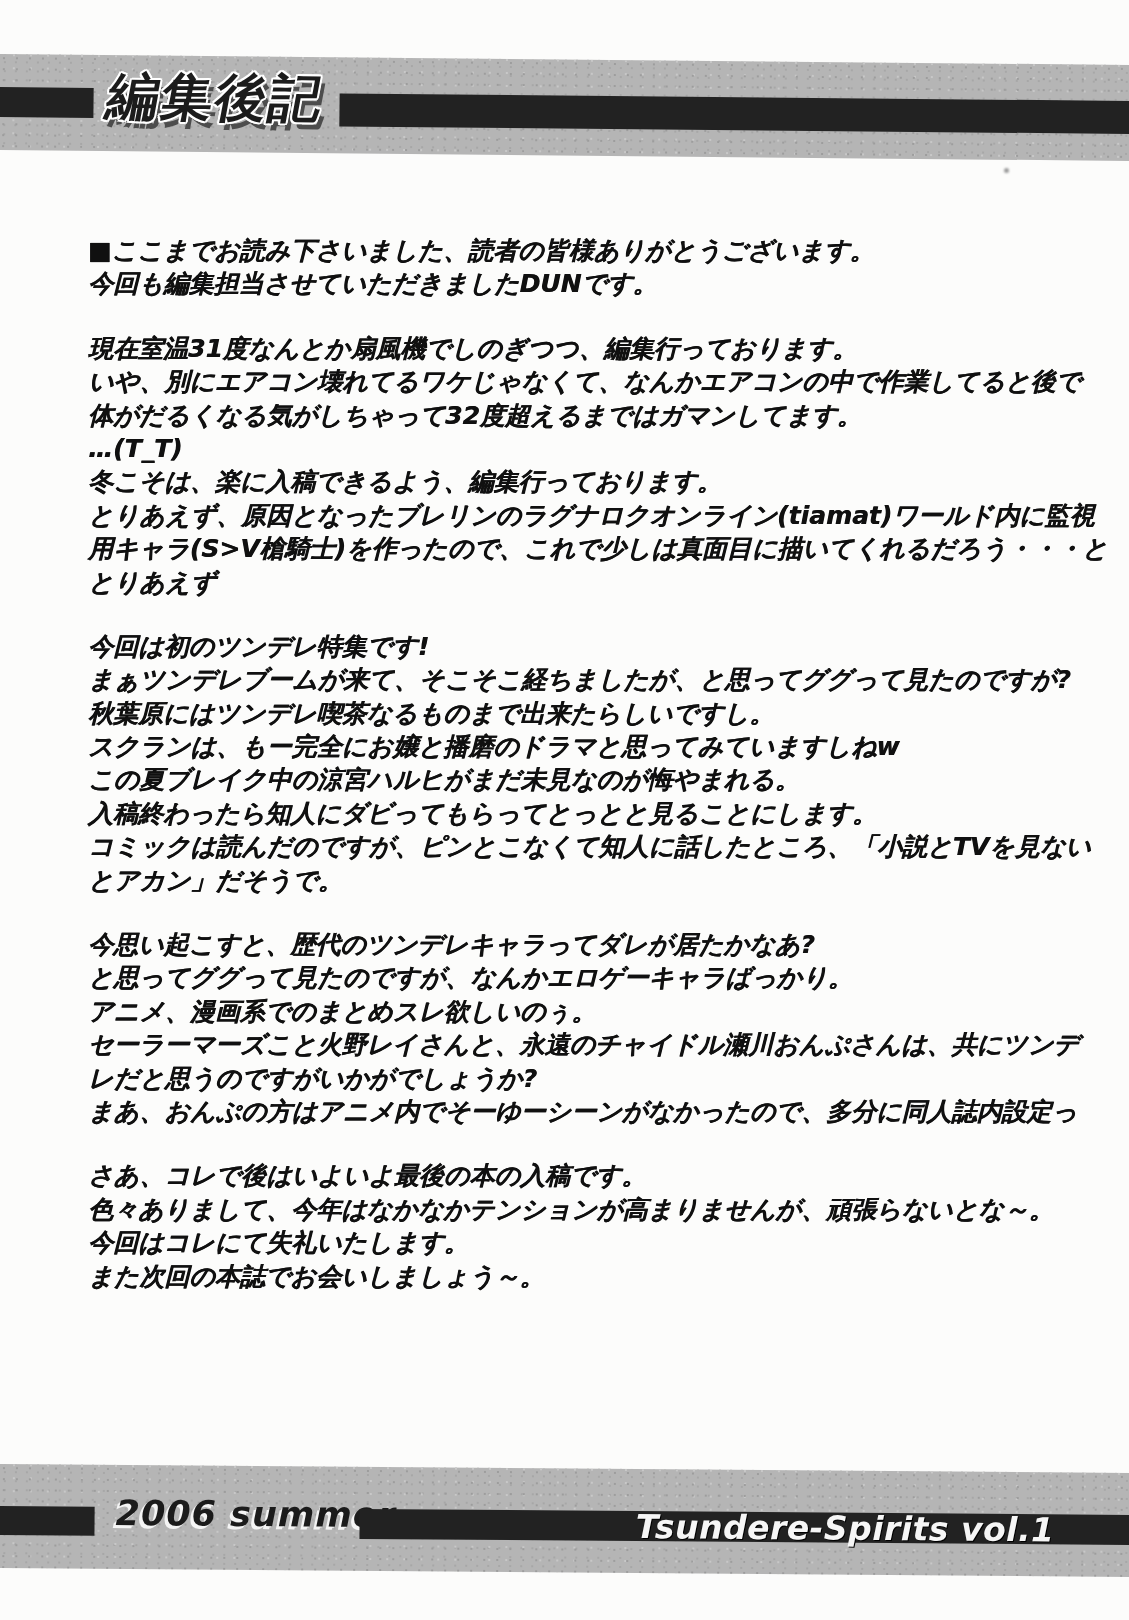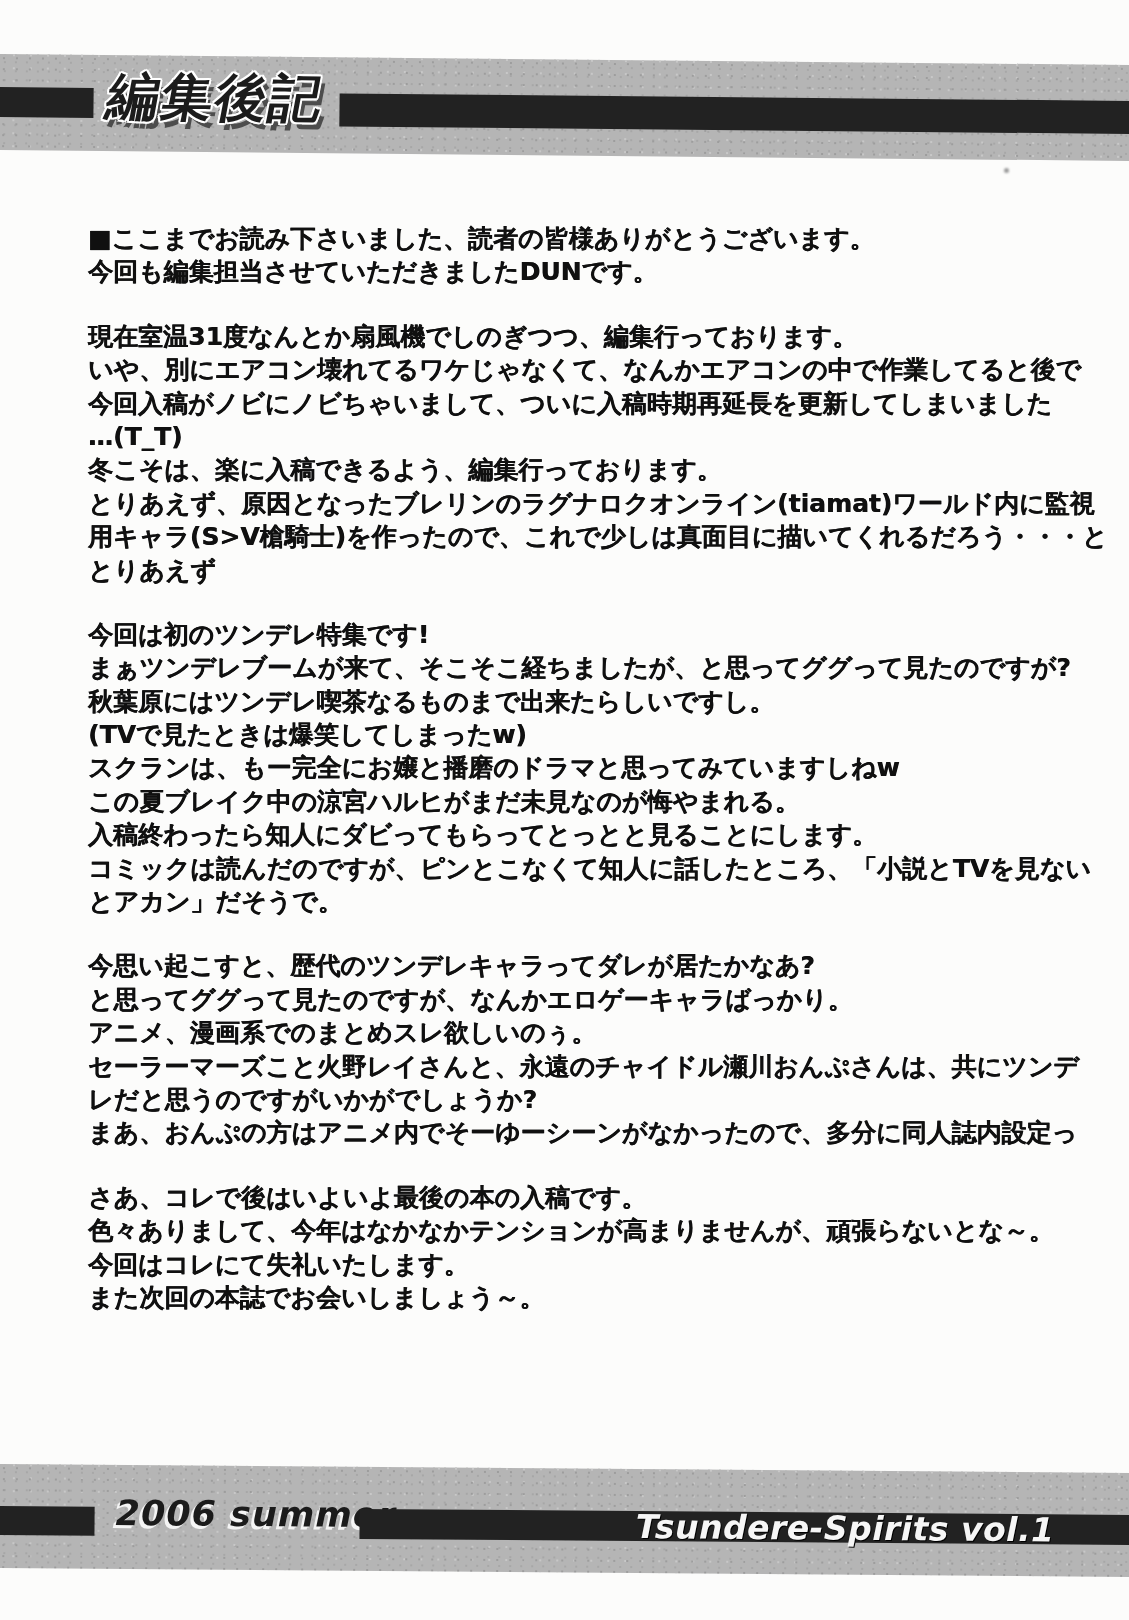--- a/index.html
+++ b/index.html
@@ -45,25 +45,26 @@
     transform:skewX(-10deg);
     text-shadow:
       2px 0 0 #fff,-2px 0 0 #fff,0 2px 0 #fff,0 -2px 0 #fff,
       1.6px 1.6px 0 #fff,-1.6px -1.6px 0 #fff,
       1.6px -1.6px 0 #fff,-1.6px 1.6px 0 #fff,
       6px 7px 0 #4d4d4d;
   }
 
   
   .body-text{
-    position:absolute;left:88px;top:222px;width:1010px;
+    position:absolute;left:88px;top:234px;width:1010px;
     font-size:25px;line-height:33.4px;font-weight:700;
     color:#101010;
     text-shadow:0.5px 0 0 #101010;
     white-space:nowrap;
+    font-style:italic;
   }
   .para{margin:0 0 31px 0;padding:0;}
   .para:last-child{margin-bottom:8px;}
   .line{height:33.4px;}
 
   
   .footer-date{
     position:absolute;left:128px;top:28px;
     font-size:35px;font-weight:bold;font-style:italic;
     color:#1b1b1b;letter-spacing:1px;white-space:nowrap;
@@ -98,33 +99,32 @@
   <div class="body-text">
 
     <div class="para">
       <div class="line">■ここまでお読み下さいました、読者の皆様ありがとうございます。</div>
       <div class="line">今回も編集担当させていただきましたDUNです。</div>
     </div>
 
     <div class="para">
       <div class="line">現在室温31度なんとか扇風機でしのぎつつ、編集行っております。</div>
       <div class="line">いや、別にエアコン壊れてるワケじゃなくて、なんかエアコンの中で作業してると後で</div>
-      <div class="line">今回入稿がノビにノビちゃいまして、ついに入稿時期再延長を更新してしまいました</div>
+      <div class="line">体がだるくなる気がしちゃって32度超えるまではガマンしてます。</div>
       <div class="line">…(T_T)</div>
       <div class="line">冬こそは、楽に入稿できるよう、編集行っております。</div>
       <div class="line">とりあえず、原因となったブレリンのラグナロクオンライン(tiamat)ワールド内に監視</div>
       <div class="line">用キャラ(S&gt;V槍騎士)を作ったので、これで少しは真面目に描いてくれるだろう・・・と</div>
       <div class="line">とりあえず</div>
     </div>
 
     <div class="para">
       <div class="line">今回は初のツンデレ特集です!</div>
       <div class="line">まぁツンデレブームが来て、そこそこ経ちましたが、と思ってググって見たのですが?</div>
       <div class="line">秋葉原にはツンデレ喫茶なるものまで出来たらしいですし。</div>
-      <div class="line">(TVで見たときは爆笑してしまったw)</div>
       <div class="line">スクランは、もー完全にお嬢と播磨のドラマと思ってみていますしねw</div>
       <div class="line">この夏ブレイク中の涼宮ハルヒがまだ未見なのが悔やまれる。</div>
       <div class="line">入稿終わったら知人にダビってもらってとっとと見ることにします。</div>
       <div class="line">コミックは読んだのですが、ピンとこなくて知人に話したところ、「小説とTVを見ない</div>
       <div class="line">とアカン」だそうで。</div>
     </div>
 
     <div class="para">
       <div class="line">今思い起こすと、歴代のツンデレキャラってダレが居たかなあ?</div>
       <div class="line">と思ってググって見たのですが、なんかエロゲーキャラばっかり。</div>

